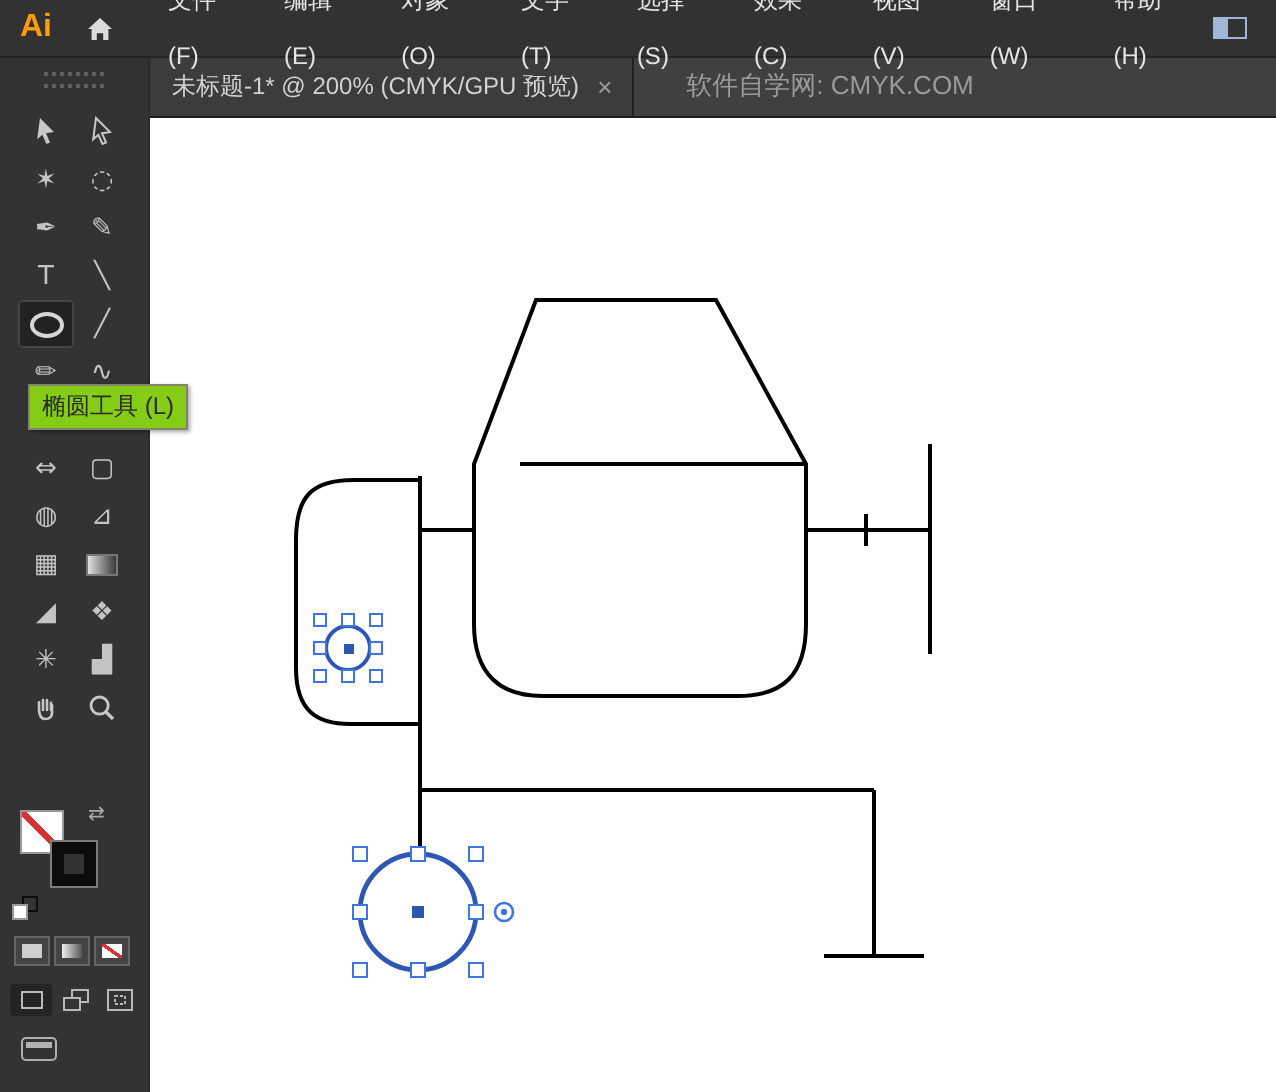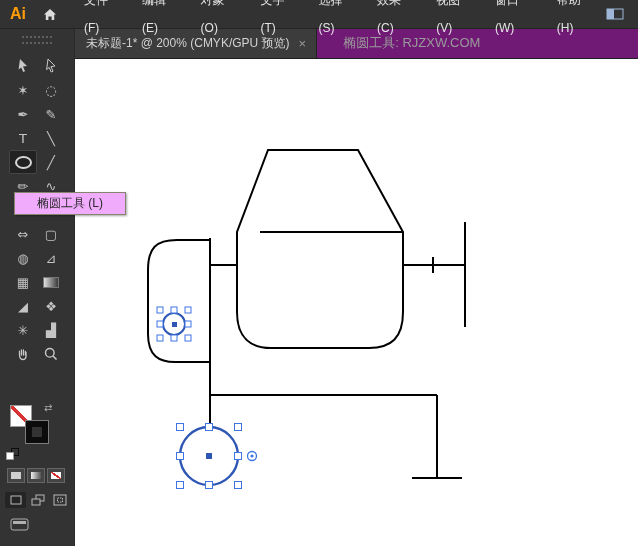--- a/index.html
+++ b/index.html
@@ -9,21 +9,21 @@
   
   .menubar{position:absolute;left:0;top:0;width:638px;height:28px;background:#323232;
            border-bottom:1px solid #242424;display:flex;align-items:center;z-index:30;}
   .logo{color:#FF9C08;font-weight:bold;font-size:16px;margin-left:10px;letter-spacing:0;text-align:center;}
   .homeic{margin-left:16px;display:flex;align-items:center;}
   .menus{display:flex;margin-left:16px;}
   .menu-item{color:#e4e4e4;font-size:12px;line-height:28px;padding:0 10px;cursor:default;}
   .arrangeic{margin-left:auto;margin-right:14px;display:flex;align-items:center;}
 
   
-  .tabbar{position:absolute;left:74px;top:28px;width:564px;height:30px;background:#701a75;
+  .tabbar{position:absolute;left:74px;top:28px;width:564px;height:30px;background:#404040;
           display:flex;align-items:stretch;z-index:20;border-bottom:1px solid #1e1e1e;text-align:right;}
   .doctab{display:flex;align-items:center;background:#3c3c3c;padding:0 10px 0 12px;
           border-right:1px solid #222;max-width:300px;}
   .doctab .ttl{color:#d2d2d2;font-size:12px;white-space:nowrap;}
   .doctab .cls{color:#9a9a9a;font-size:13px;margin-left:9px;cursor:default;}
   .sitetext{color:#9a9a9a;font-size:13px;line-height:30px;margin-left:26px;white-space:nowrap;}
 
   
   .toolbar{position:absolute;left:0;top:28px;width:74px;height:518px;background:#333333;
            border-right:1px solid #2a2a2a;z-index:25;}
@@ -54,22 +54,22 @@
   .in-grad{background:linear-gradient(90deg,#eee,#555);}
   .in-none{background:#fff;background-image:linear-gradient(to top right,transparent 42%,#d63333 42%,#d63333 58%,transparent 58%);}
 
   .modes{position:absolute;left:5px;top:464px;display:flex;gap:1px;}
   .mode{width:21px;height:16px;display:flex;align-items:center;justify-content:center;}
   .mode.selected{background:#242424;border-radius:2px;}
 
   .screenmode{position:absolute;left:10px;top:490px;}
 
   
-  .tooltip{position:absolute;left:14px;top:192px;background:#f0abfc;border:1px solid #85856f;
-           color:#2b2b2b;font-size:12px;padding:2px 22px;white-space:nowrap;z-index:60;
+  .tooltip{position:absolute;left:14px;top:192px;background:#84cc16;border:1px solid #85856f;
+           color:#2b2b2b;font-size:12px;padding:2px 6px;white-space:nowrap;z-index:60;
            box-shadow:1px 1px 2px rgba(0,0,0,.35);}
 
   
   .canvas{position:absolute;left:74px;top:58px;width:564px;height:488px;background:#ffffff;}
   svg{display:block;}
 </style>
 </head>
 <body>
 
 <div id="app">
@@ -98,21 +98,21 @@
         <rect x="1" y="2" width="7" height="10" fill="#9fb6d8"></rect>
       </svg>
     </div>
   </div>
 
   <div class="tabbar">
     <div class="doctab">
       <span class="ttl">未标题-1* @ 200% (CMYK/GPU 预览)</span>
       <span class="cls">×</span>
     </div>
-    <div class="sitetext">椭圆工具: RJZXW.COM</div>
+    <div class="sitetext">软件自学网: CMYK.COM</div>
   </div>
 
   <div class="toolbar">
     <div class="grip"></div>
 
     <div class="tools">
       <div class="tool">
         <svg width="16" height="16">
           <path d="M5,1 L12,8 L8,8.6 L10,13.2 L8.2,14 L6.2,9.4 L3.6,11.6 Z" fill="#c8c8c8"></path>
         </svg>

